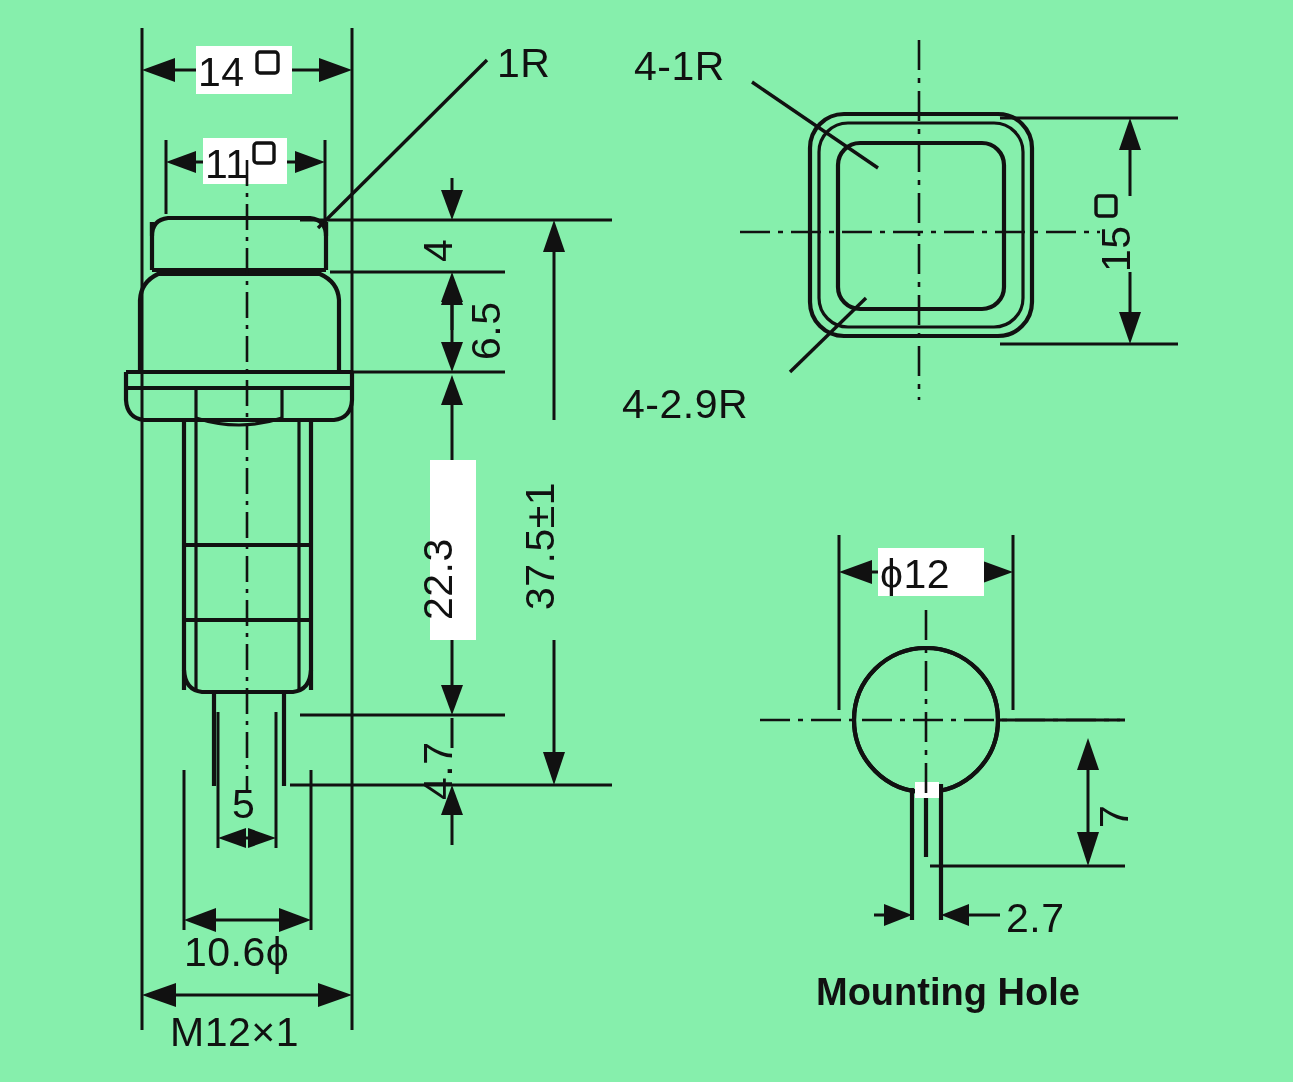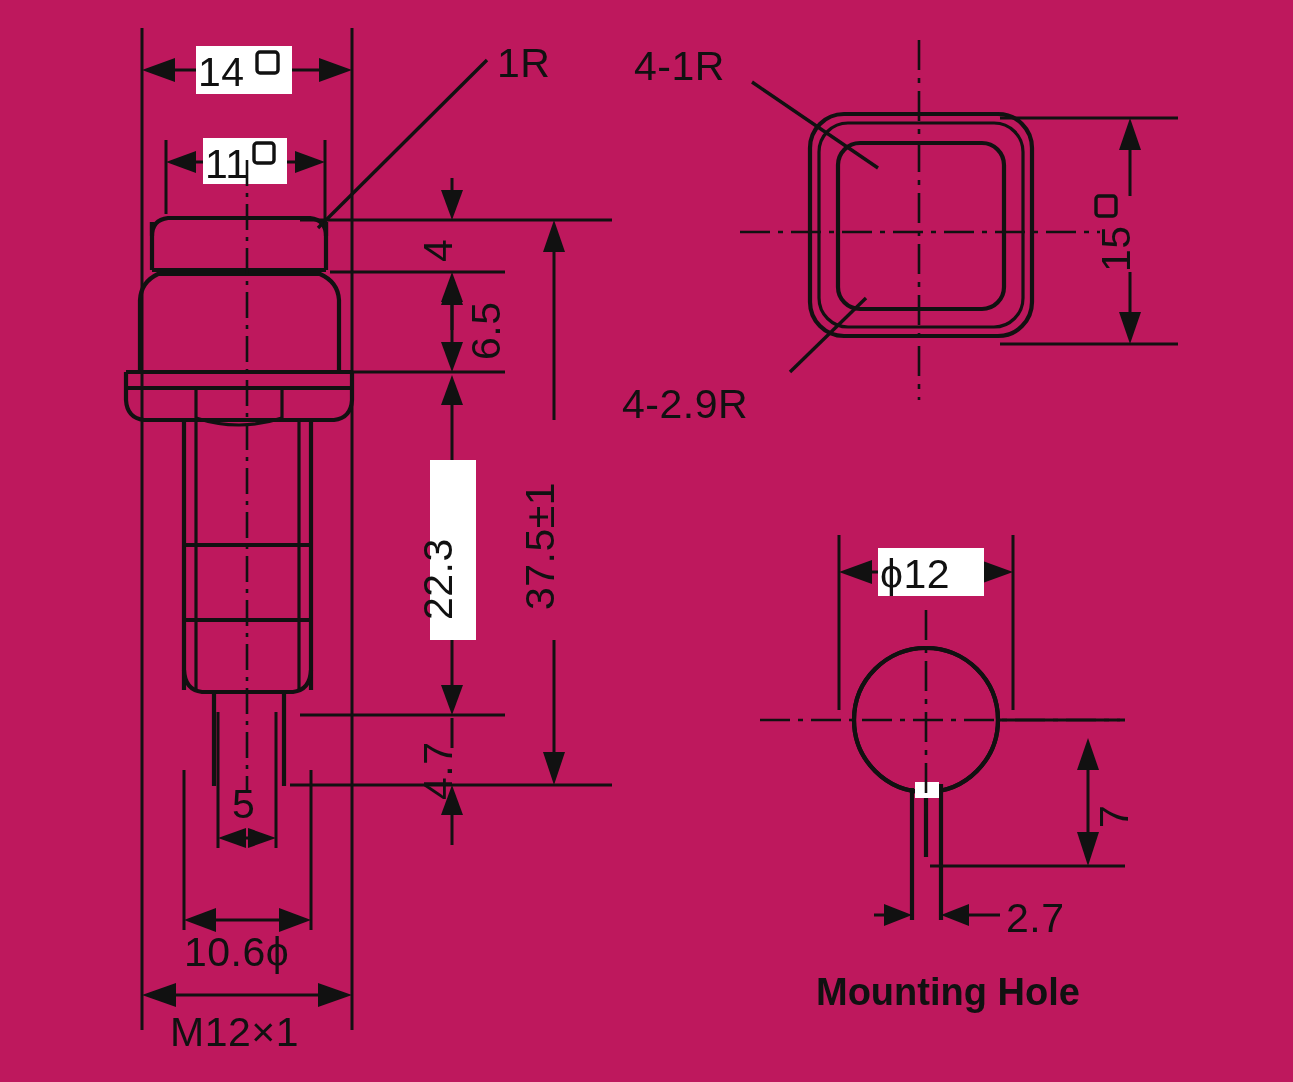--- a/index.html
+++ b/index.html
@@ -10,21 +10,21 @@
   body {
     width: 1293px;
     height: 1082px;
     font-family: "Liberation Sans", sans-serif;
     overflow: hidden;
   }
   #drawing-root {
     position: relative;
     width: 1293px;
     height: 1082px;
-    background: #be185d;
+    background: #86efac;
   }
   svg#tech-drawing {
     display: block;
     width: 1293px;
     height: 1082px;
   }
   .ln        { stroke: #111111; fill: none; stroke-linecap: butt; }
   .outline   { stroke-width: 4.2; }
   .outline-t { stroke-width: 3.2; }
   .ext       { stroke-width: 3.0; }

